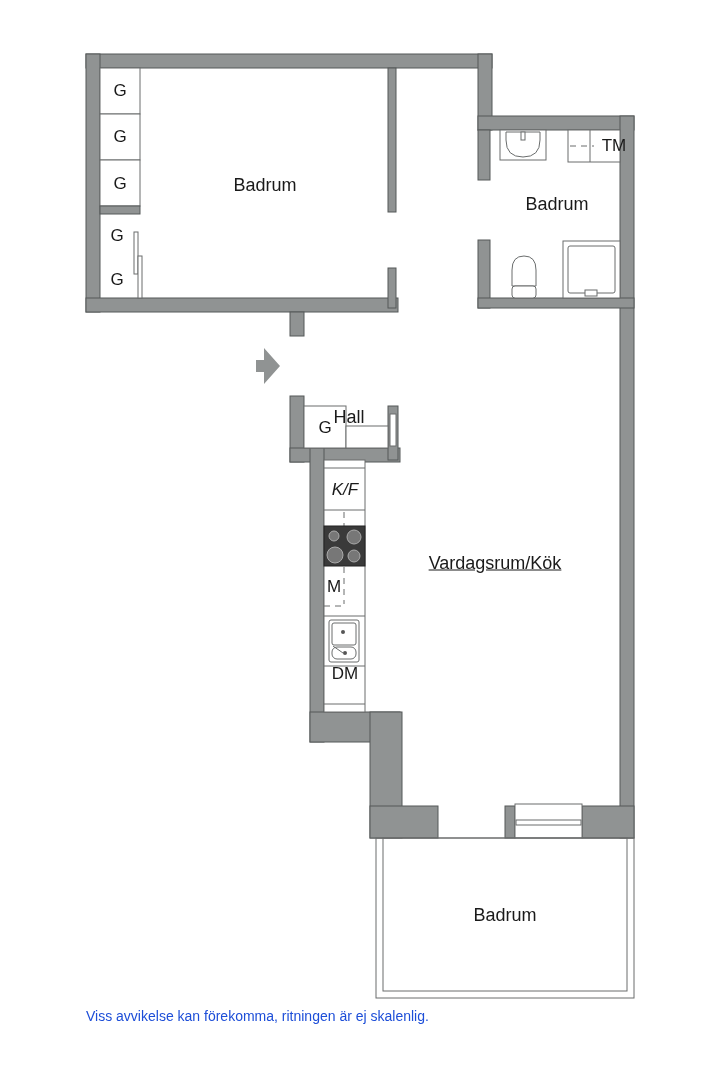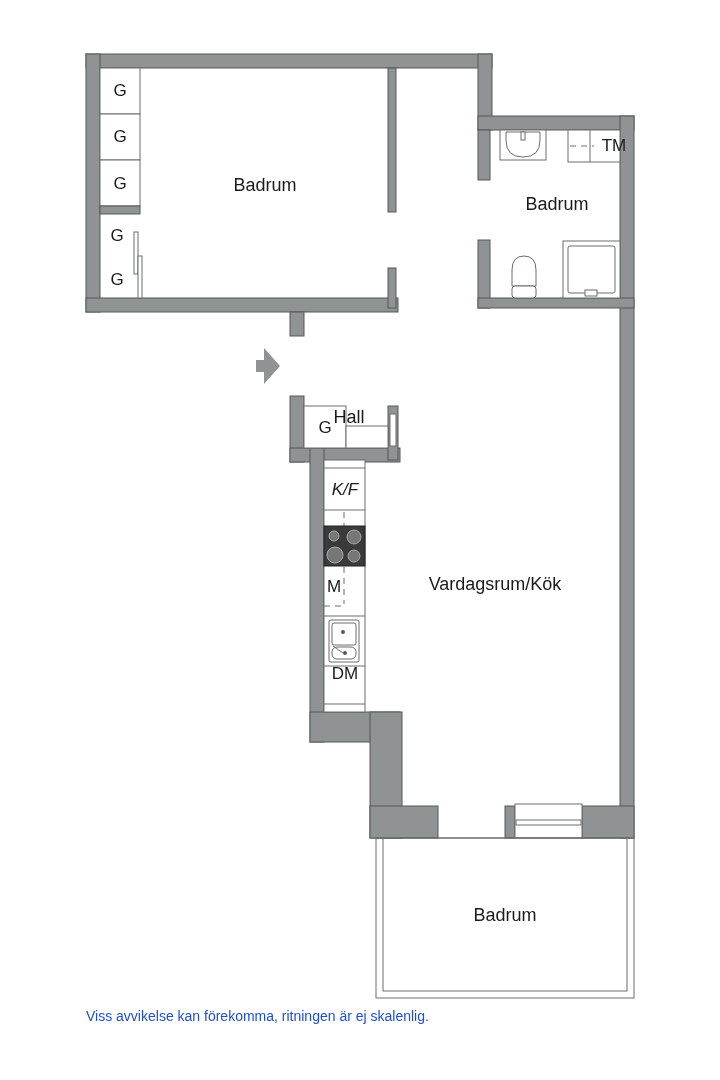--- a/index.html
+++ b/index.html
@@ -122,21 +122,21 @@
 
   <g>
     <rect class="thin" x="376" y="838" width="258" height="160"></rect>
     <rect class="thin" x="383" y="838" width="244" height="153"></rect>
   </g>
 </svg>
 
 <div class="lbl" style="left:265px; top:185px;">Badrum</div>
 <div class="lbl" style="left:557px; top:204px;">Badrum</div>
 <div class="lbl" style="left:349px; top:370px;margin-top:47px;">Hall</div>
-<div class="lbl" style="left:495px; top:584px;">Vardagsrum/Kök</div>
+<div class="lbl" style="left:495px; top:563px;text-decoration:underline;">Vardagsrum/Kök</div>
 <div class="lbl" style="left:505px; top:915px;">Badrum</div>
 
 <div class="lbl small" style="left:120px; top:91px;">G</div>
 <div class="lbl small" style="left:120px; top:137px;">G</div>
 <div class="lbl small" style="left:120px; top:184px;">G</div>
 <div class="lbl small" style="left:117px; top:236px;">G</div>
 <div class="lbl small" style="left:117px; top:280px;">G</div>
 <div class="lbl small" style="left:325px; top:428px;">G</div>
 <div class="lbl small" style="left:605px; top:146px;margin-left:9px;">TM</div>
 <div class="lbl small" style="left:345px; top:490px;font-style:italic;">K/F</div>

